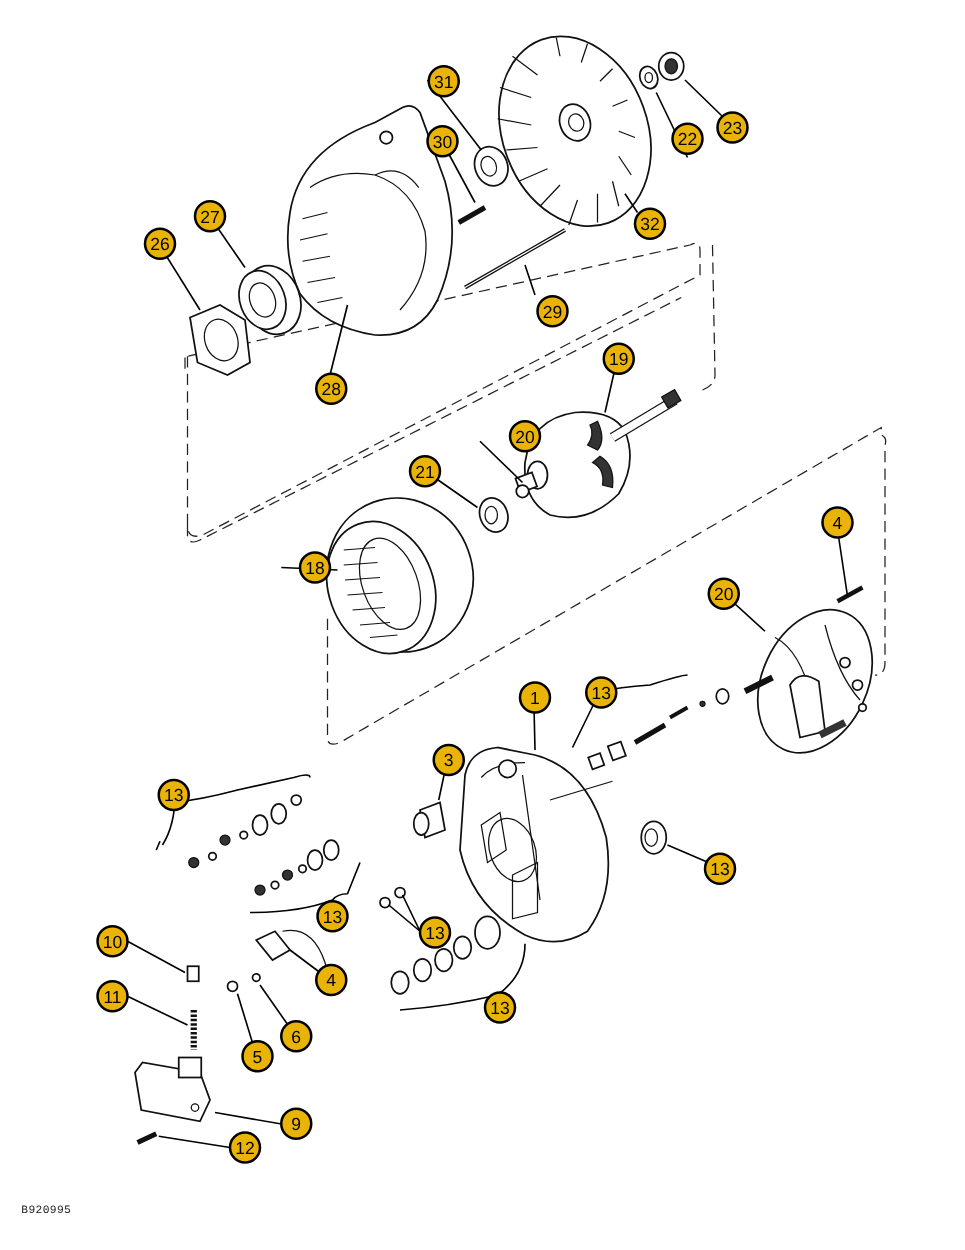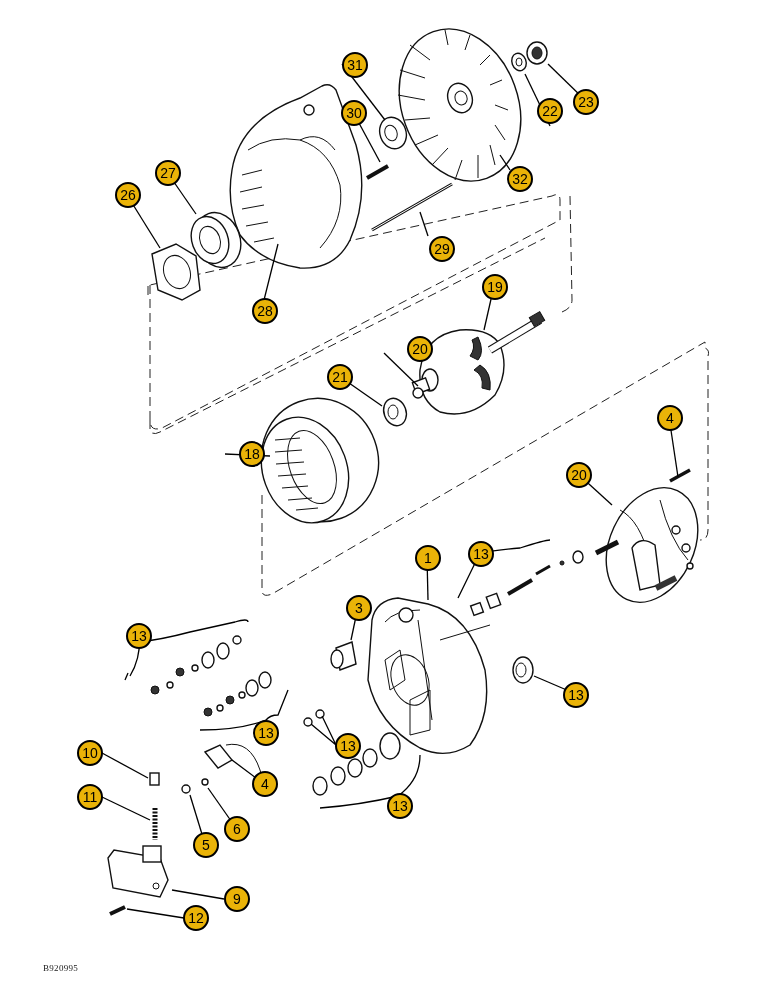--- a/index.html
+++ b/index.html
@@ -1,19 +1,19 @@
 <!DOCTYPE html>
 <html><head>
 <meta charset="utf-8">
 <style>
   html, body { margin: 0; padding: 0; background: #ffffff; }
   body { width: 772px; height: 1000px; position: relative; overflow: hidden; font-family: "Liberation Sans", sans-serif; }
   #diagram { position: absolute; left: 0; top: 0; width: 772px; height: 1000px; }
   .callout { position: absolute; width: 26px; height: 26px; border: 2px solid #000; border-radius: 50%; background: #eab308; box-sizing: border-box; display: flex; align-items: center; justify-content: center; font-size: 14px; color: #000; font-family: Liberation Sans, sans-serif; line-height: 1; }
-  .figure-id { position: absolute; left: 43px; top: 963px; font-size: 9px; color: #222; font-family: Liberation Serif, serif; letter-spacing: 0.3px; }
+  .figure-id { position: absolute; left: 17px; top: 963px; font-size: 9px; color: #222; font-family: Liberation Mono, monospace; letter-spacing: 0.3px; }
   svg .part { fill: #fff; stroke: #111; stroke-width: 1.4; }
   svg .thin { fill: none; stroke: #111; stroke-width: 1; }
   svg .leader { fill: none; stroke: #000; stroke-width: 1.3; }
   svg .dash { fill: none; stroke: #222; stroke-width: 1; stroke-dasharray: 9 5; }
   svg .dark { fill: #333; stroke: #111; stroke-width: 1; }
 </style>
 </head>
 <body>
 
 <svg id="diagram" viewBox="0 0 772 1000" xmlns="http://www.w3.org/2000/svg">

